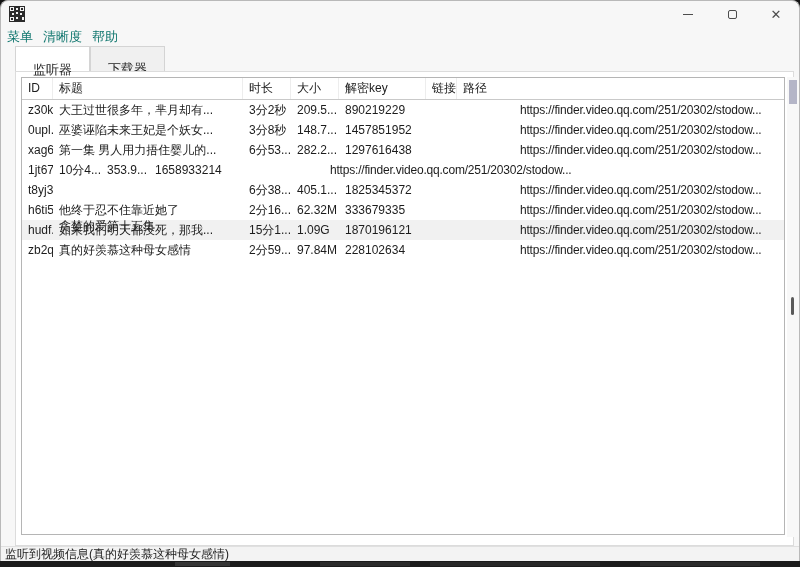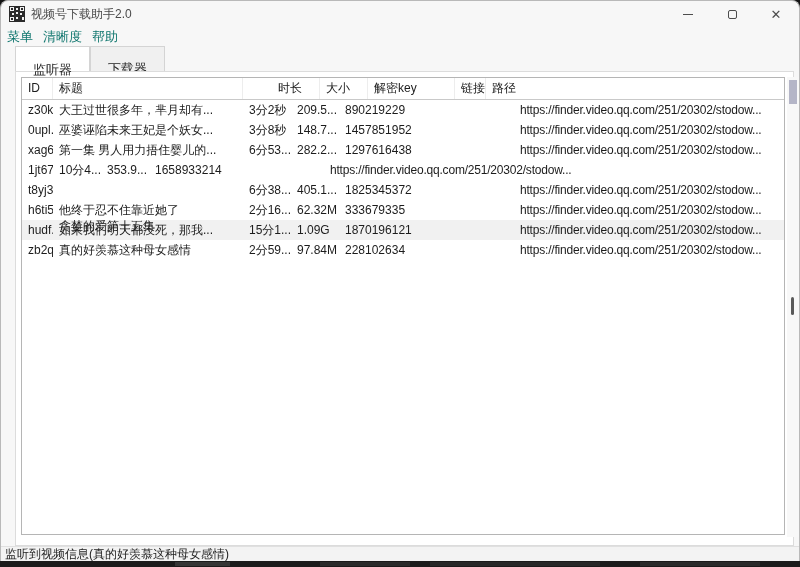--- a/index.html
+++ b/index.html
@@ -80,21 +80,20 @@
       <rect x="12" y="2" width="2" height="2" fill="#2b2b2b"></rect>
       <rect x="1" y="11" width="4" height="4" fill="#f2f2f2"></rect>
       <rect x="2" y="12" width="2" height="2" fill="#2b2b2b"></rect>
       <rect x="7" y="2" width="2" height="2" fill="#f2f2f2"></rect>
       <rect x="7" y="6" width="2" height="2" fill="#f2f2f2"></rect>
       <rect x="11" y="7" width="2" height="2" fill="#f2f2f2"></rect>
       <rect x="7" y="11" width="2" height="2" fill="#f2f2f2"></rect>
       <rect x="13" y="11" width="2" height="3" fill="#f2f2f2"></rect>
       <rect x="3" y="7" width="2" height="2" fill="#f2f2f2"></rect>
     </svg>
-    <span class="title-text">视频号下载助手2.0</span>
     <div class="win-controls">
       <div class="win-btn">
         <span class="glyph-min"></span>
       </div>
       <div class="win-btn">
         <span class="glyph-max"></span>
       </div>
       <div class="win-btn">
         <span class="glyph-close">✕</span>
       </div>
@@ -110,21 +109,21 @@
   <div class="tabbar">
       <div class="tab active">监听器</div>
       <div class="tab inactive">下载器</div>
     </div>
 
   <div class="panel">
     <div class="table">
       <div class="thead">
           <div class="th" style="width: 31px;">ID</div>
           <div class="th" style="width: 190px;">标题</div>
-          <div class="th" style="width: 48px; margin-left: 29px;">时长</div>
+          <div class="th" style="width: 48px;">时长</div>
           <div class="th" style="width: 48px;">大小</div>
           <div class="th" style="width: 87px;">解密key</div>
           <div class="th">链接</div>
           <div class="th" style="width: 88px;">路径</div>
         </div>
       <div class="tbody">
           <div class="tr">
             <div class="td" style="width: 31px;">z30k...</div>
             <div class="td" style="width: 190px;">大王过世很多年，芈月却有...</div>
             <div class="td" style="width: 48px;">3分2秒</div>

